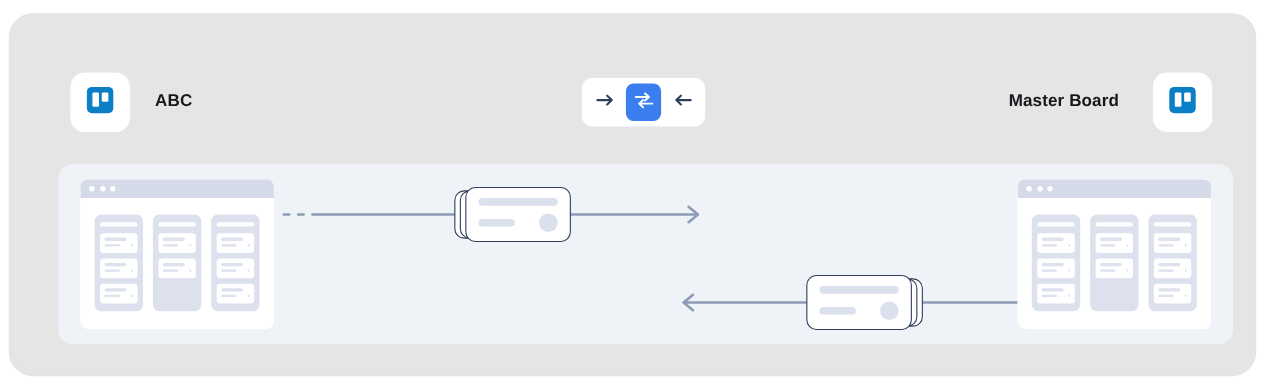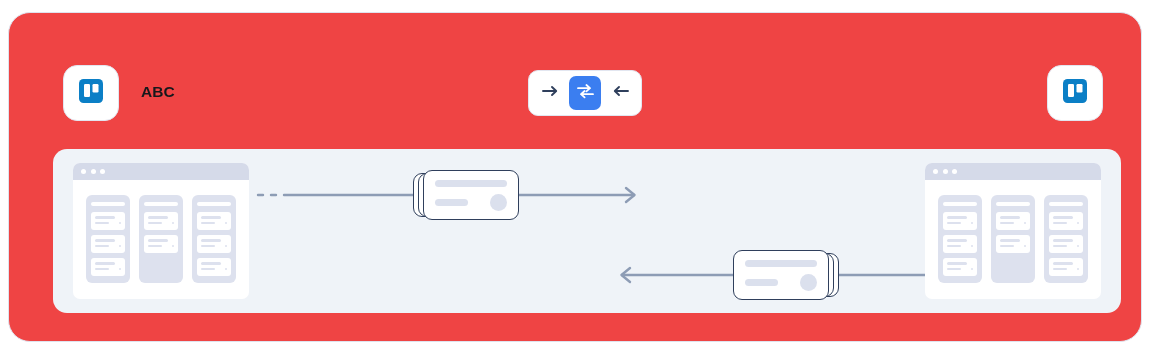--- a/index.html
+++ b/index.html
@@ -7,21 +7,21 @@
     width: 1151px; height: 354px;
     background: #ffffff;
     font-family: "Liberation Sans", sans-serif;
     overflow: hidden;
   }
 
   .outer-card {
     position: absolute;
     left: 8px; top: 12px;
     width: 1134px; height: 330px;
-    background: #ef4444;
+    background: #e5e5e5;
     border: 1.5px solid #dfe3ee;
     border-radius: 22px;
   }
 
   
   .header {
     position: absolute;
     left: 0; top: 0;
     width: 100%; height: 120px;
   }
@@ -223,20 +223,21 @@
       </div>
       <div class="seg">
         <span>
           <svg width="17" height="14" viewBox="0 0 17 14">
             <path d="M16 7H3M7 3L2.8 7 7 11" stroke="#2f3f5c" stroke-width="1.9" fill="none" stroke-linecap="round" stroke-linejoin="round"></path>
           </svg>
         </span>
       </div>
     </div>
 
+    <div class="board-label right">Master Board</div>
     <div class="logo-tile right">
       <span>
         <svg width="26" height="26" viewBox="0 0 26 26">
           <rect x="1" y="1" width="24" height="24" rx="4.5" fill="#0b7fc6"></rect>
           <rect x="6" y="6" width="6" height="13" rx="1.2" fill="#ffffff"></rect>
           <rect x="14.5" y="6" width="6" height="8.5" rx="1.2" fill="#ffffff"></rect>
         </svg>
       </span>
     </div>
   </div>

